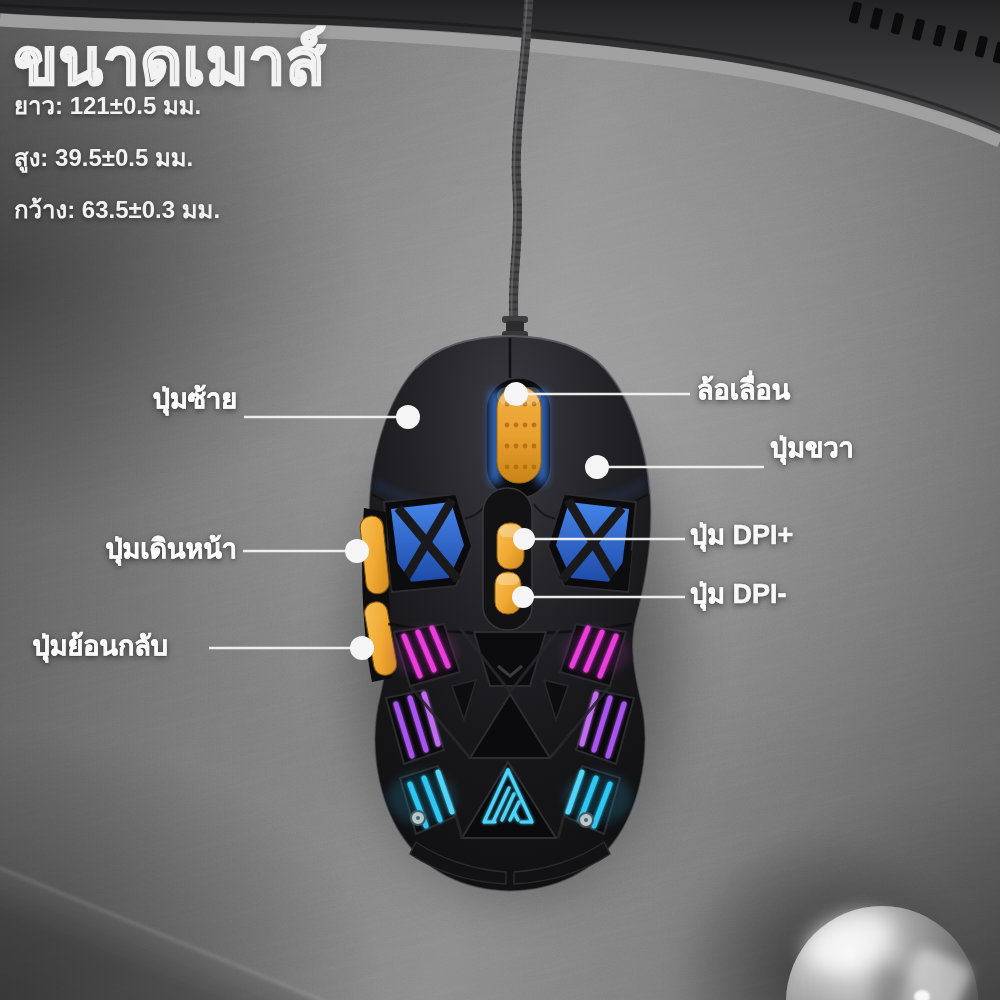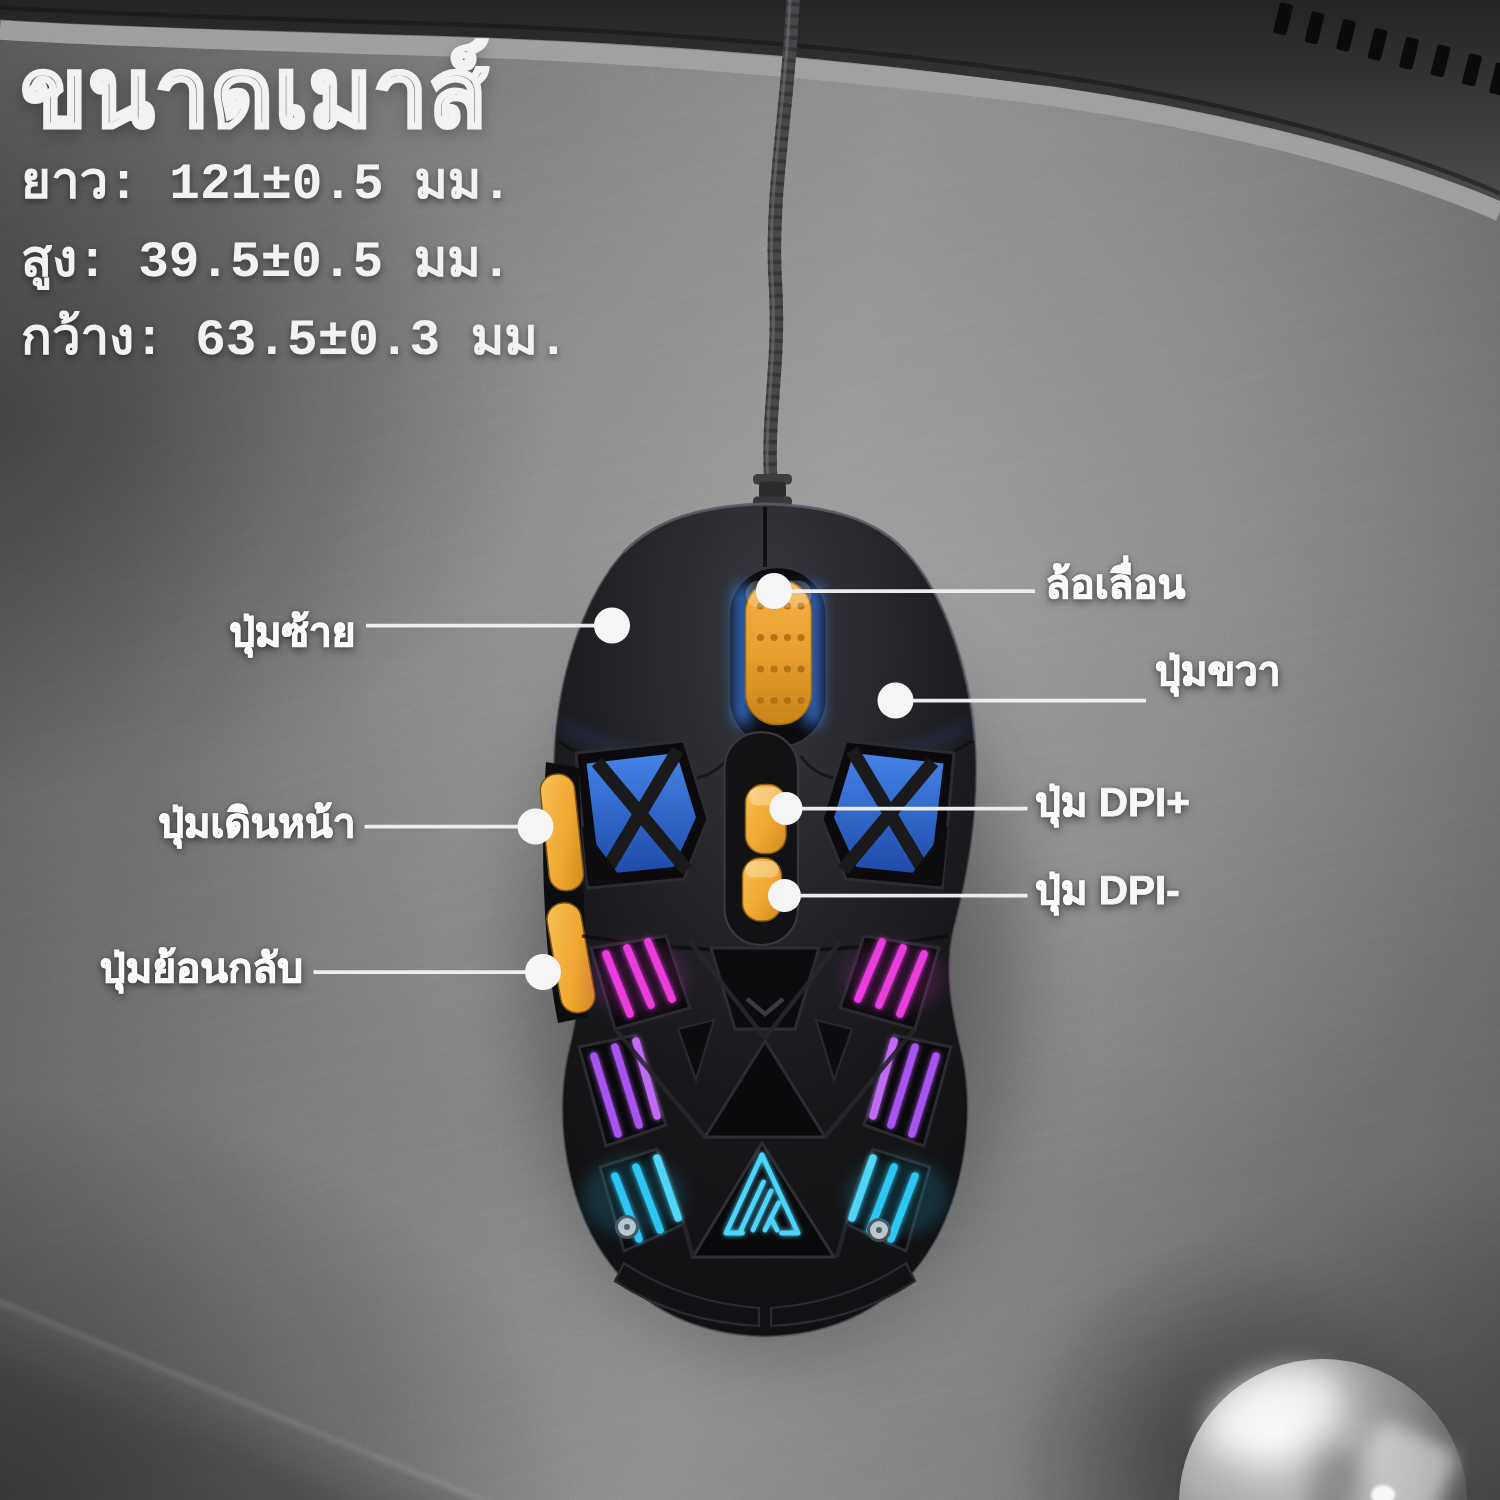--- a/index.html
+++ b/index.html
@@ -22,22 +22,22 @@
     background:linear-gradient(180deg, rgba(255,255,255,.16) 0px, rgba(90,90,90,.30) 5px,
                rgba(52,52,52,.48) 45px, rgba(42,42,42,.55) 100%);
     filter:blur(1.5px);
   }
   
   .title{
     position:absolute;left:14px;top:10px;font-size:64px;font-weight:800;letter-spacing:1px;
     color:rgba(190,190,190,.14);-webkit-text-stroke:2.6px #f2f2f2;
     text-shadow:0 3px 10px rgba(0,0,0,.35);white-space:nowrap;
   }
-  .specs{position:absolute;left:14px;top:98px;font-size:34px;font-weight:bold;color:#f2f2f2;
-    line-height:52px;text-shadow:0 2px 5px rgba(0,0,0,.45);white-space:nowrap;font-family:Liberation Mono, monospace;}
+  .specs{position:absolute;left:14px;top:80px;font-size:24px;font-weight:bold;color:#f2f2f2;
+    line-height:52px;text-shadow:0 2px 5px rgba(0,0,0,.45);white-space:nowrap;}
   
   .callout-label{
     position:absolute;color:#f7f7f7;font-weight:bold;font-size:27px;line-height:1.1;
     transform:translateY(-54%);white-space:nowrap;
     text-shadow:0 2px 6px rgba(0,0,0,.6),0 0 2px rgba(0,0,0,.45);
     -webkit-text-stroke:.6px #fafafa;
   }
   
   .mouse-shadow{
     position:absolute;left:318px;top:352px;width:392px;height:566px;
@@ -310,21 +310,21 @@
     </g>
   </svg>
 
   <div class="title">ขนาดเมาส์</div>
   <div class="specs">
     <div>ยาว: 121±0.5 มม.</div>
     <div>สูง: 39.5±0.5 มม.</div>
     <div>กว้าง: 63.5±0.3 มม.</div>
   </div>
 
-  <div class="callout-label" style="right:763px;top:424px;text-align:center">ปุ่มซ้าย</div>
+  <div class="callout-label" style="right:763px;top:401px;text-align:center">ปุ่มซ้าย</div>
   <div class="callout-label" style="left:697px;top:392px">ล้อเลื่อน</div>
   <div class="callout-label" style="left:770px;top:450px">ปุ่มขวา</div>
   <div class="callout-label" style="left:690px;top:537px">ปุ่ม DPI+</div>
   <div class="callout-label" style="left:690px;top:596px">ปุ่ม DPI-</div>
   <div class="callout-label" style="right:763px;top:551px;text-align:left">ปุ่มเดินหน้า</div>
-  <div class="callout-label" style="right:798px;top:648px;text-align:right">ปุ่มย้อนกลับ</div>
+  <div class="callout-label" style="right:832px;top:648px;text-align:right">ปุ่มย้อนกลับ</div>
 
 </div>
 
 </body></html>

